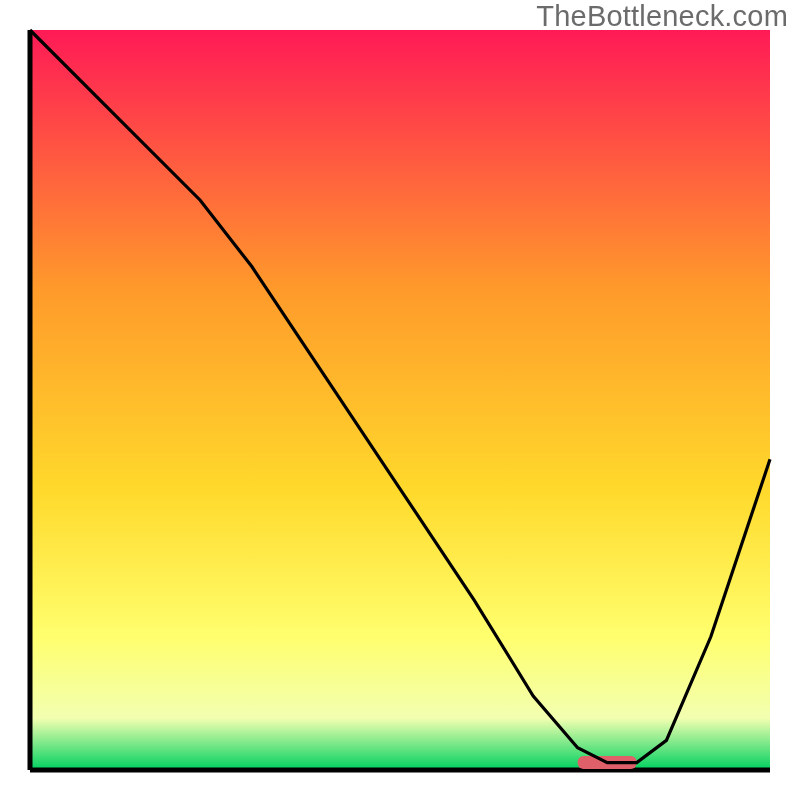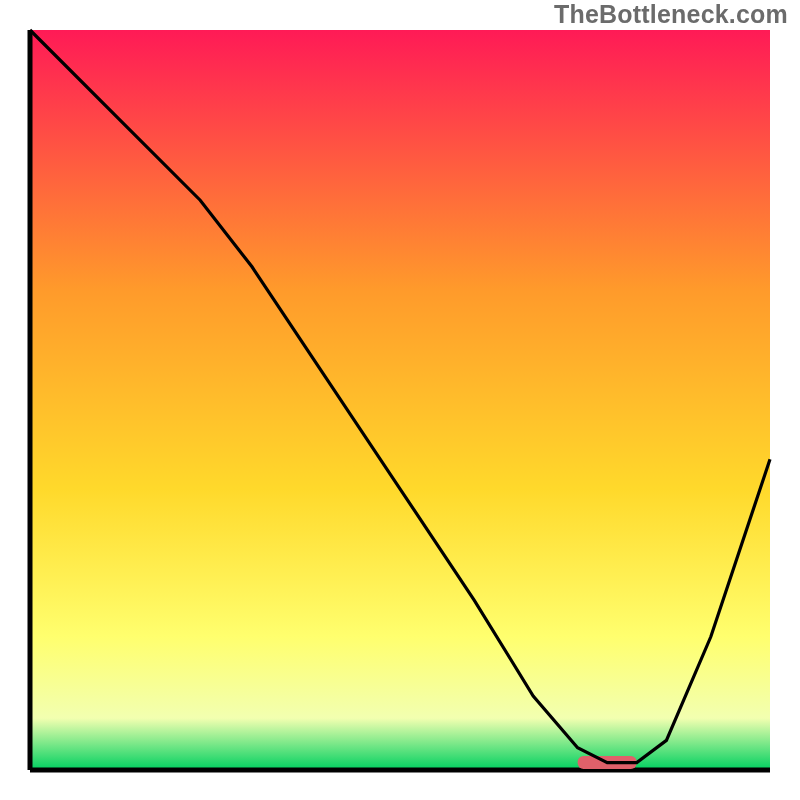--- a/index.html
+++ b/index.html
@@ -12,22 +12,22 @@
   }
   .container {
     position: relative;
     width: 800px;
     height: 800px;
   }
   .watermark {
     position: absolute;
     top: 0px;
     right: 12px;
-    font-size: 25px;
-    font-weight: bold;
+    font-size: 29px;
+    font-weight: normal;
     color: #6b6b6b;
     letter-spacing: 0.2px;
   }
   svg.chart {
     position: absolute;
     left: 0;
     top: 0;
   }
 </style>
 </head>

